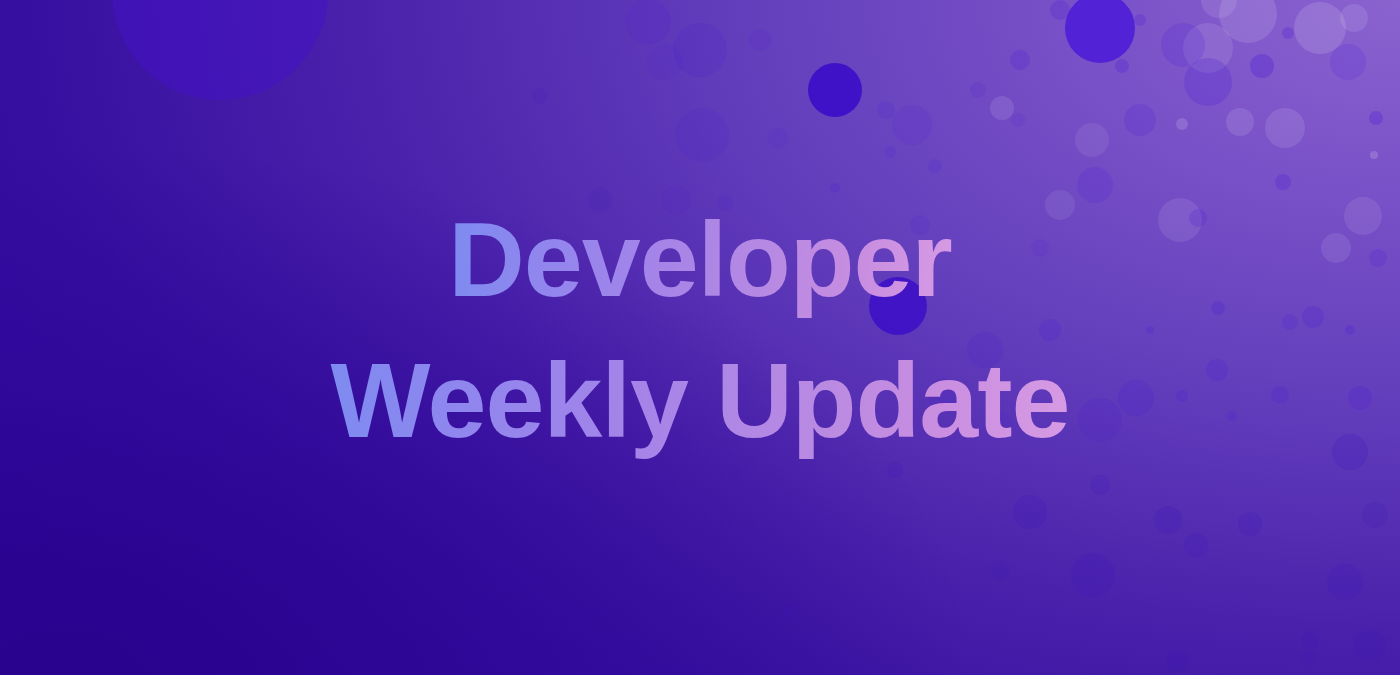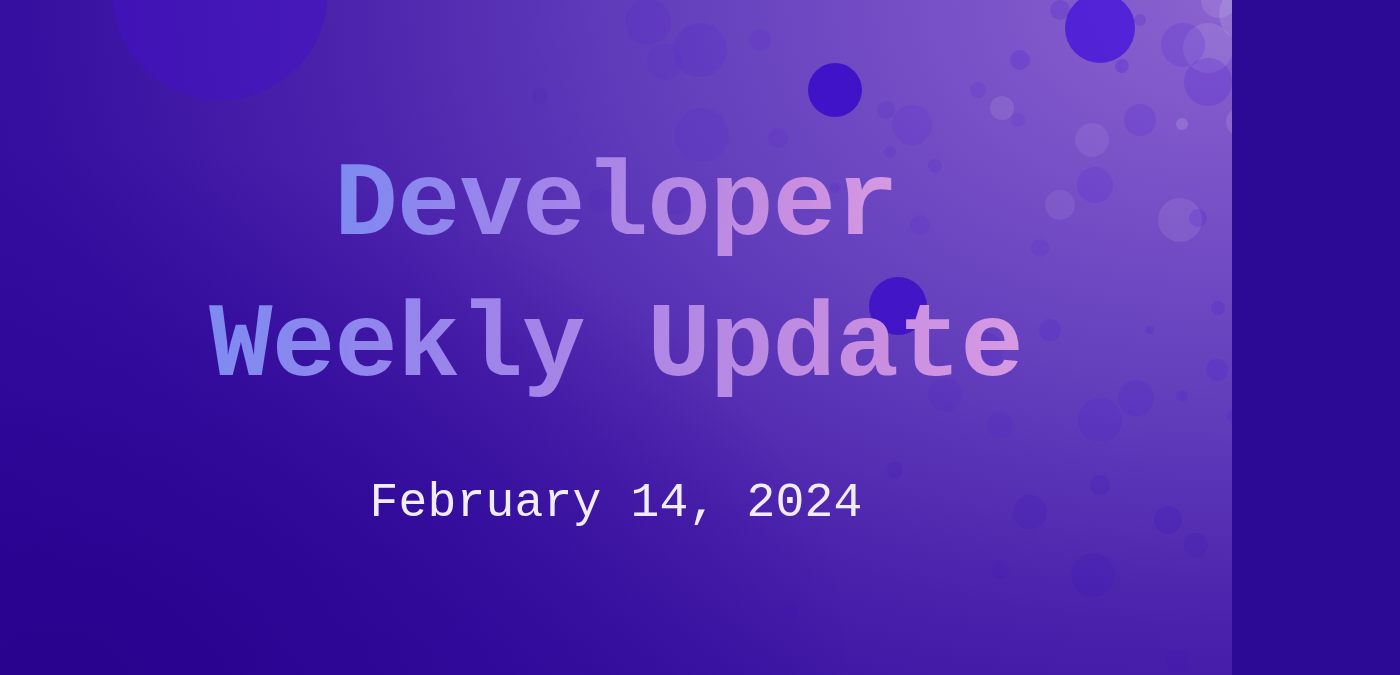--- a/index.html
+++ b/index.html
@@ -2,24 +2,24 @@
 <html><head>
 <meta charset="utf-8">
 <style>
   html, body {
     margin: 0;
     padding: 0;
     background: #2d0a96;
   }
   #banner {
     position: relative;
-    width: 1232px;
+    width: 1400px;
     height: 675px;
     overflow: hidden;
-    font-family: Liberation Mono, monospace;
+    font-family: Liberation Sans, sans-serif;
     background:
       radial-gradient(120% 150% at 100% 0%, #8a63cf 0%, #7a52c8 18%, #6440bd 38%, #4a21ab 62%, #360fa0 82%, #2e059a 100%),
       linear-gradient(115deg, #2e0598 0%, #3a10a4 35%, #5b33b8 65%, #8a63cf 100%);
     background-blend-mode: normal;
   }
 
   
   #wash {
     position: absolute;
     inset: 0;
@@ -159,16 +159,15 @@
       <circle cx="1040" cy="248" r="9" fill="#4a1ad8" opacity="0.12"></circle>
       <circle cx="1000" cy="570" r="9" fill="#3a12c0" opacity="0.14"></circle>
       <circle cx="790" cy="612" r="7" fill="#3a12c0" opacity="0.12"></circle>
       <circle cx="600" cy="200" r="12" fill="#3a12c0" opacity="0.1"></circle>
       <circle cx="540" cy="96" r="8" fill="#3a12c0" opacity="0.1"></circle>
     </svg>
 
   <div id="content">
     <div class="title-line" id="title-line-1">Developer</div>
     <div class="title-line" id="title-line-2">Weekly Update</div>
-    <div id="date">February 14, 2024</div>
   </div>
 
 </div>
 
 </body></html>

